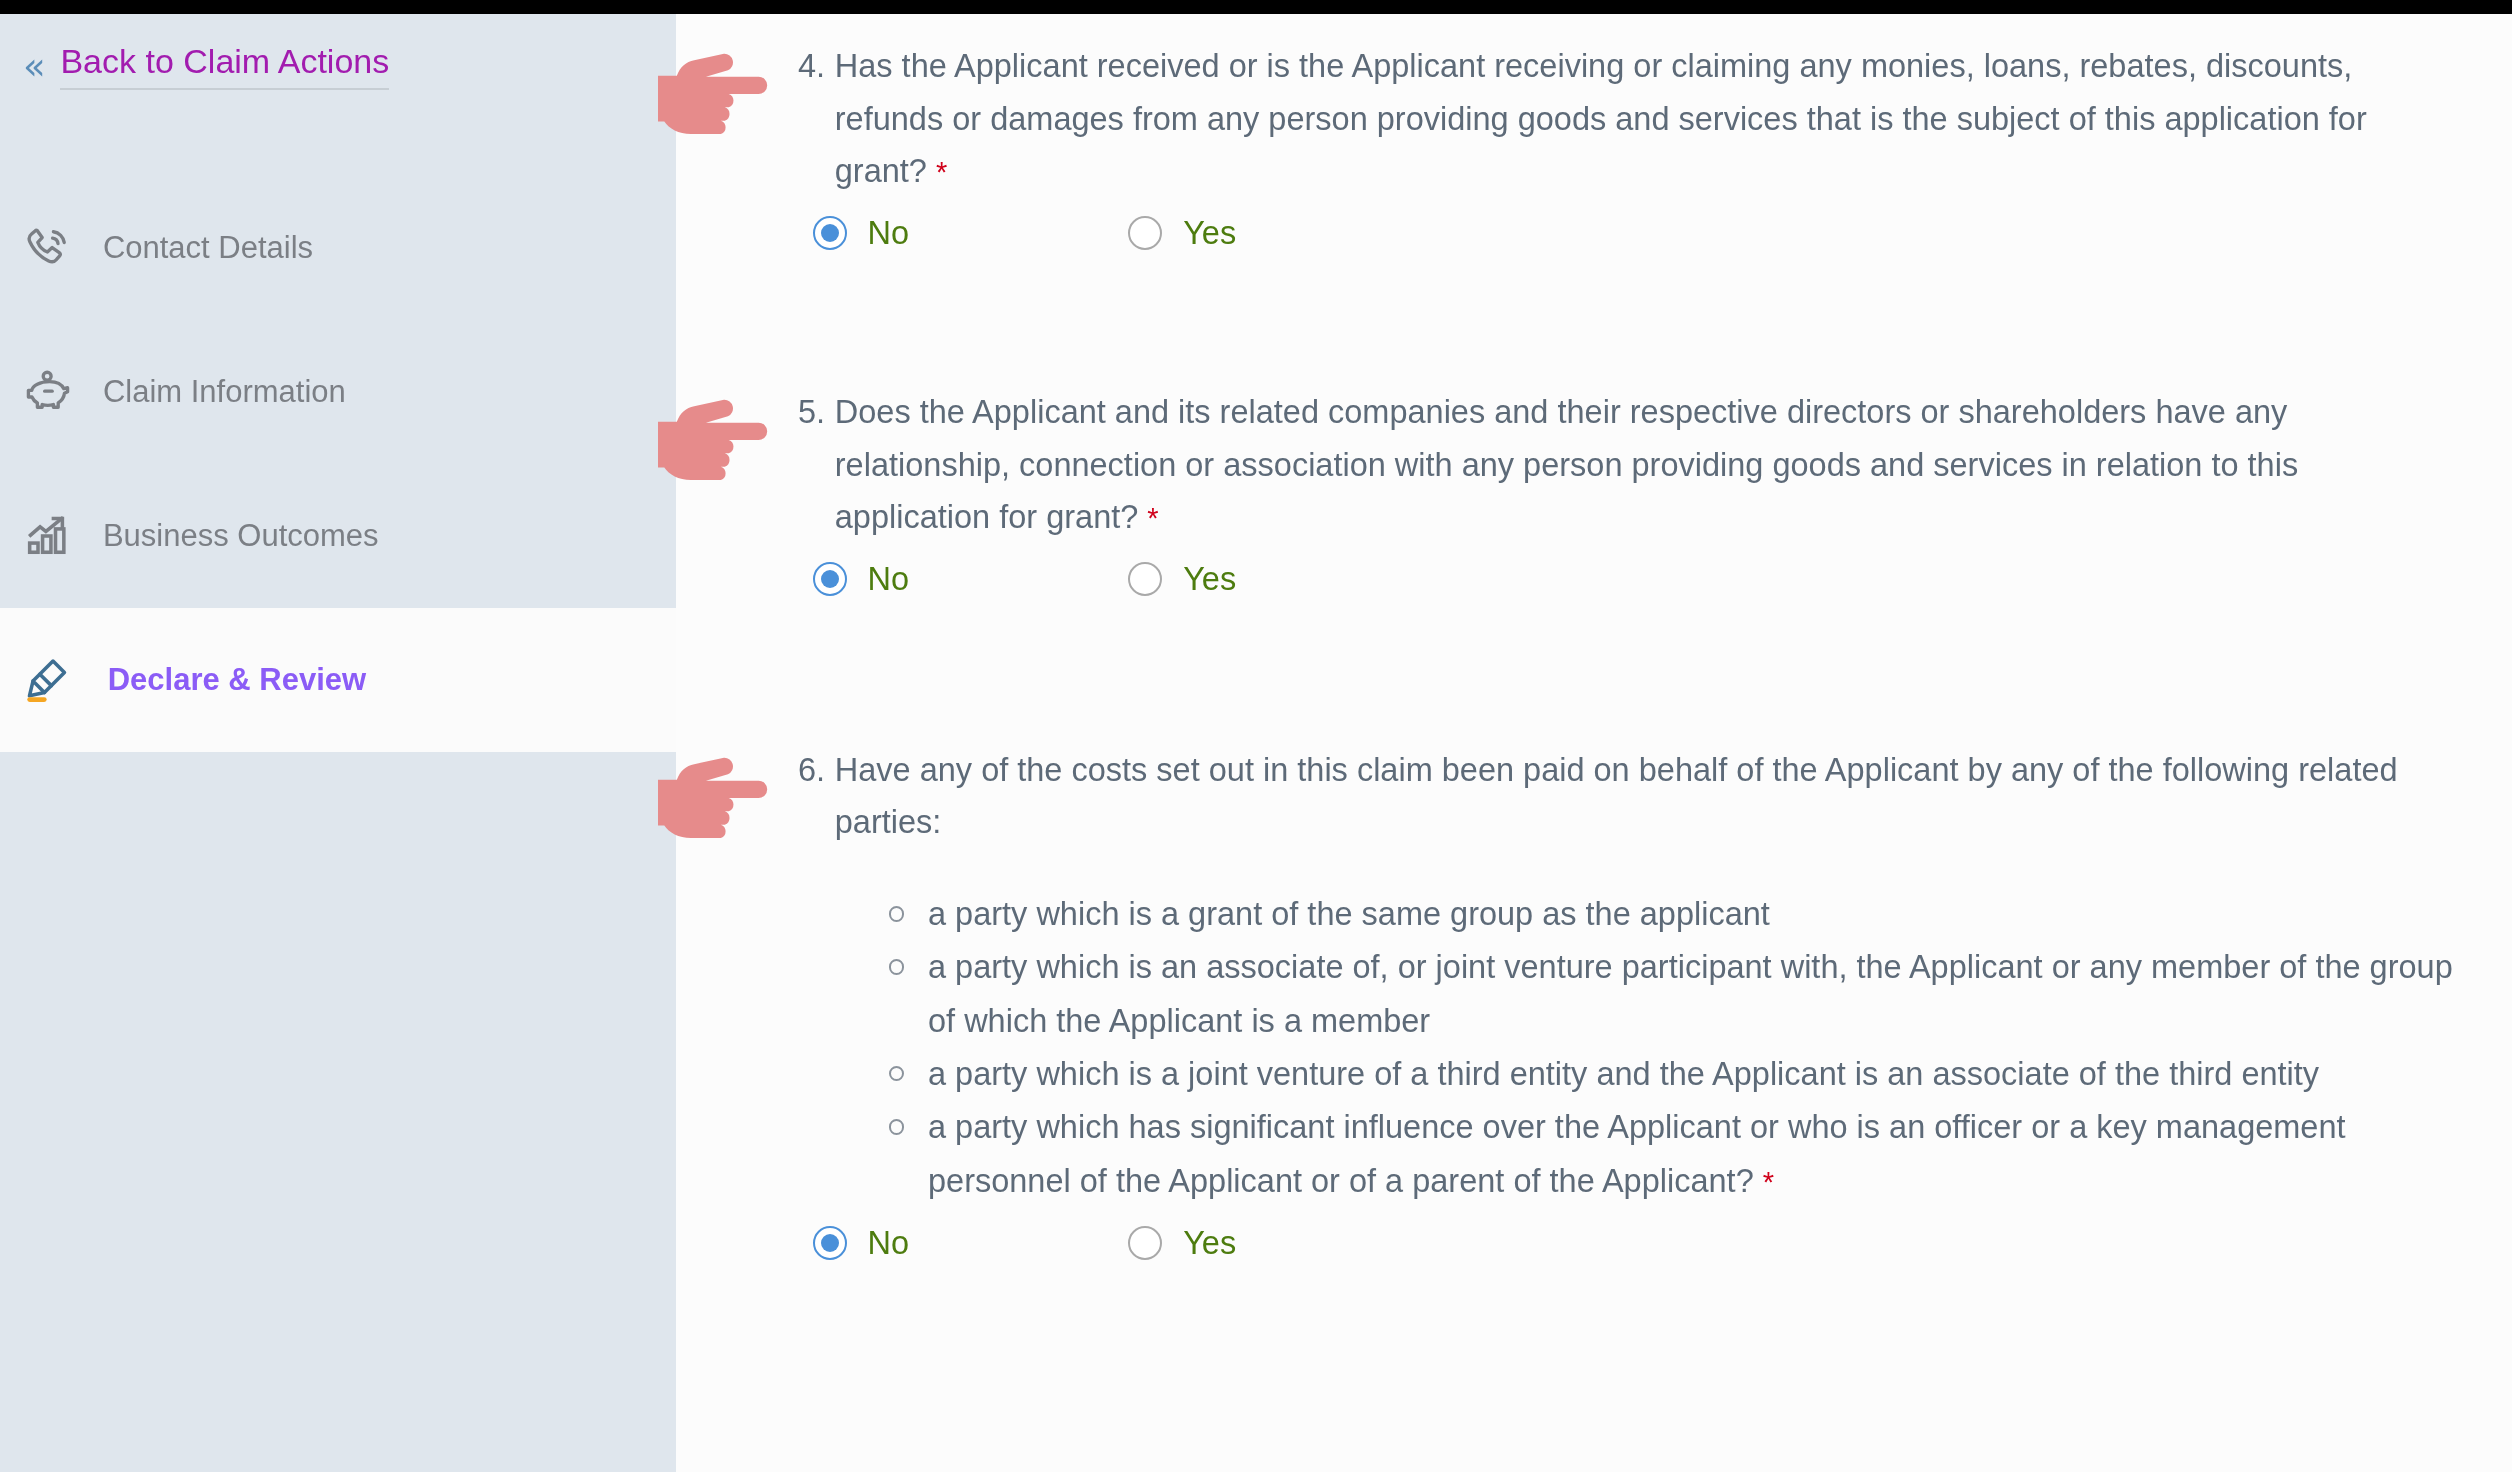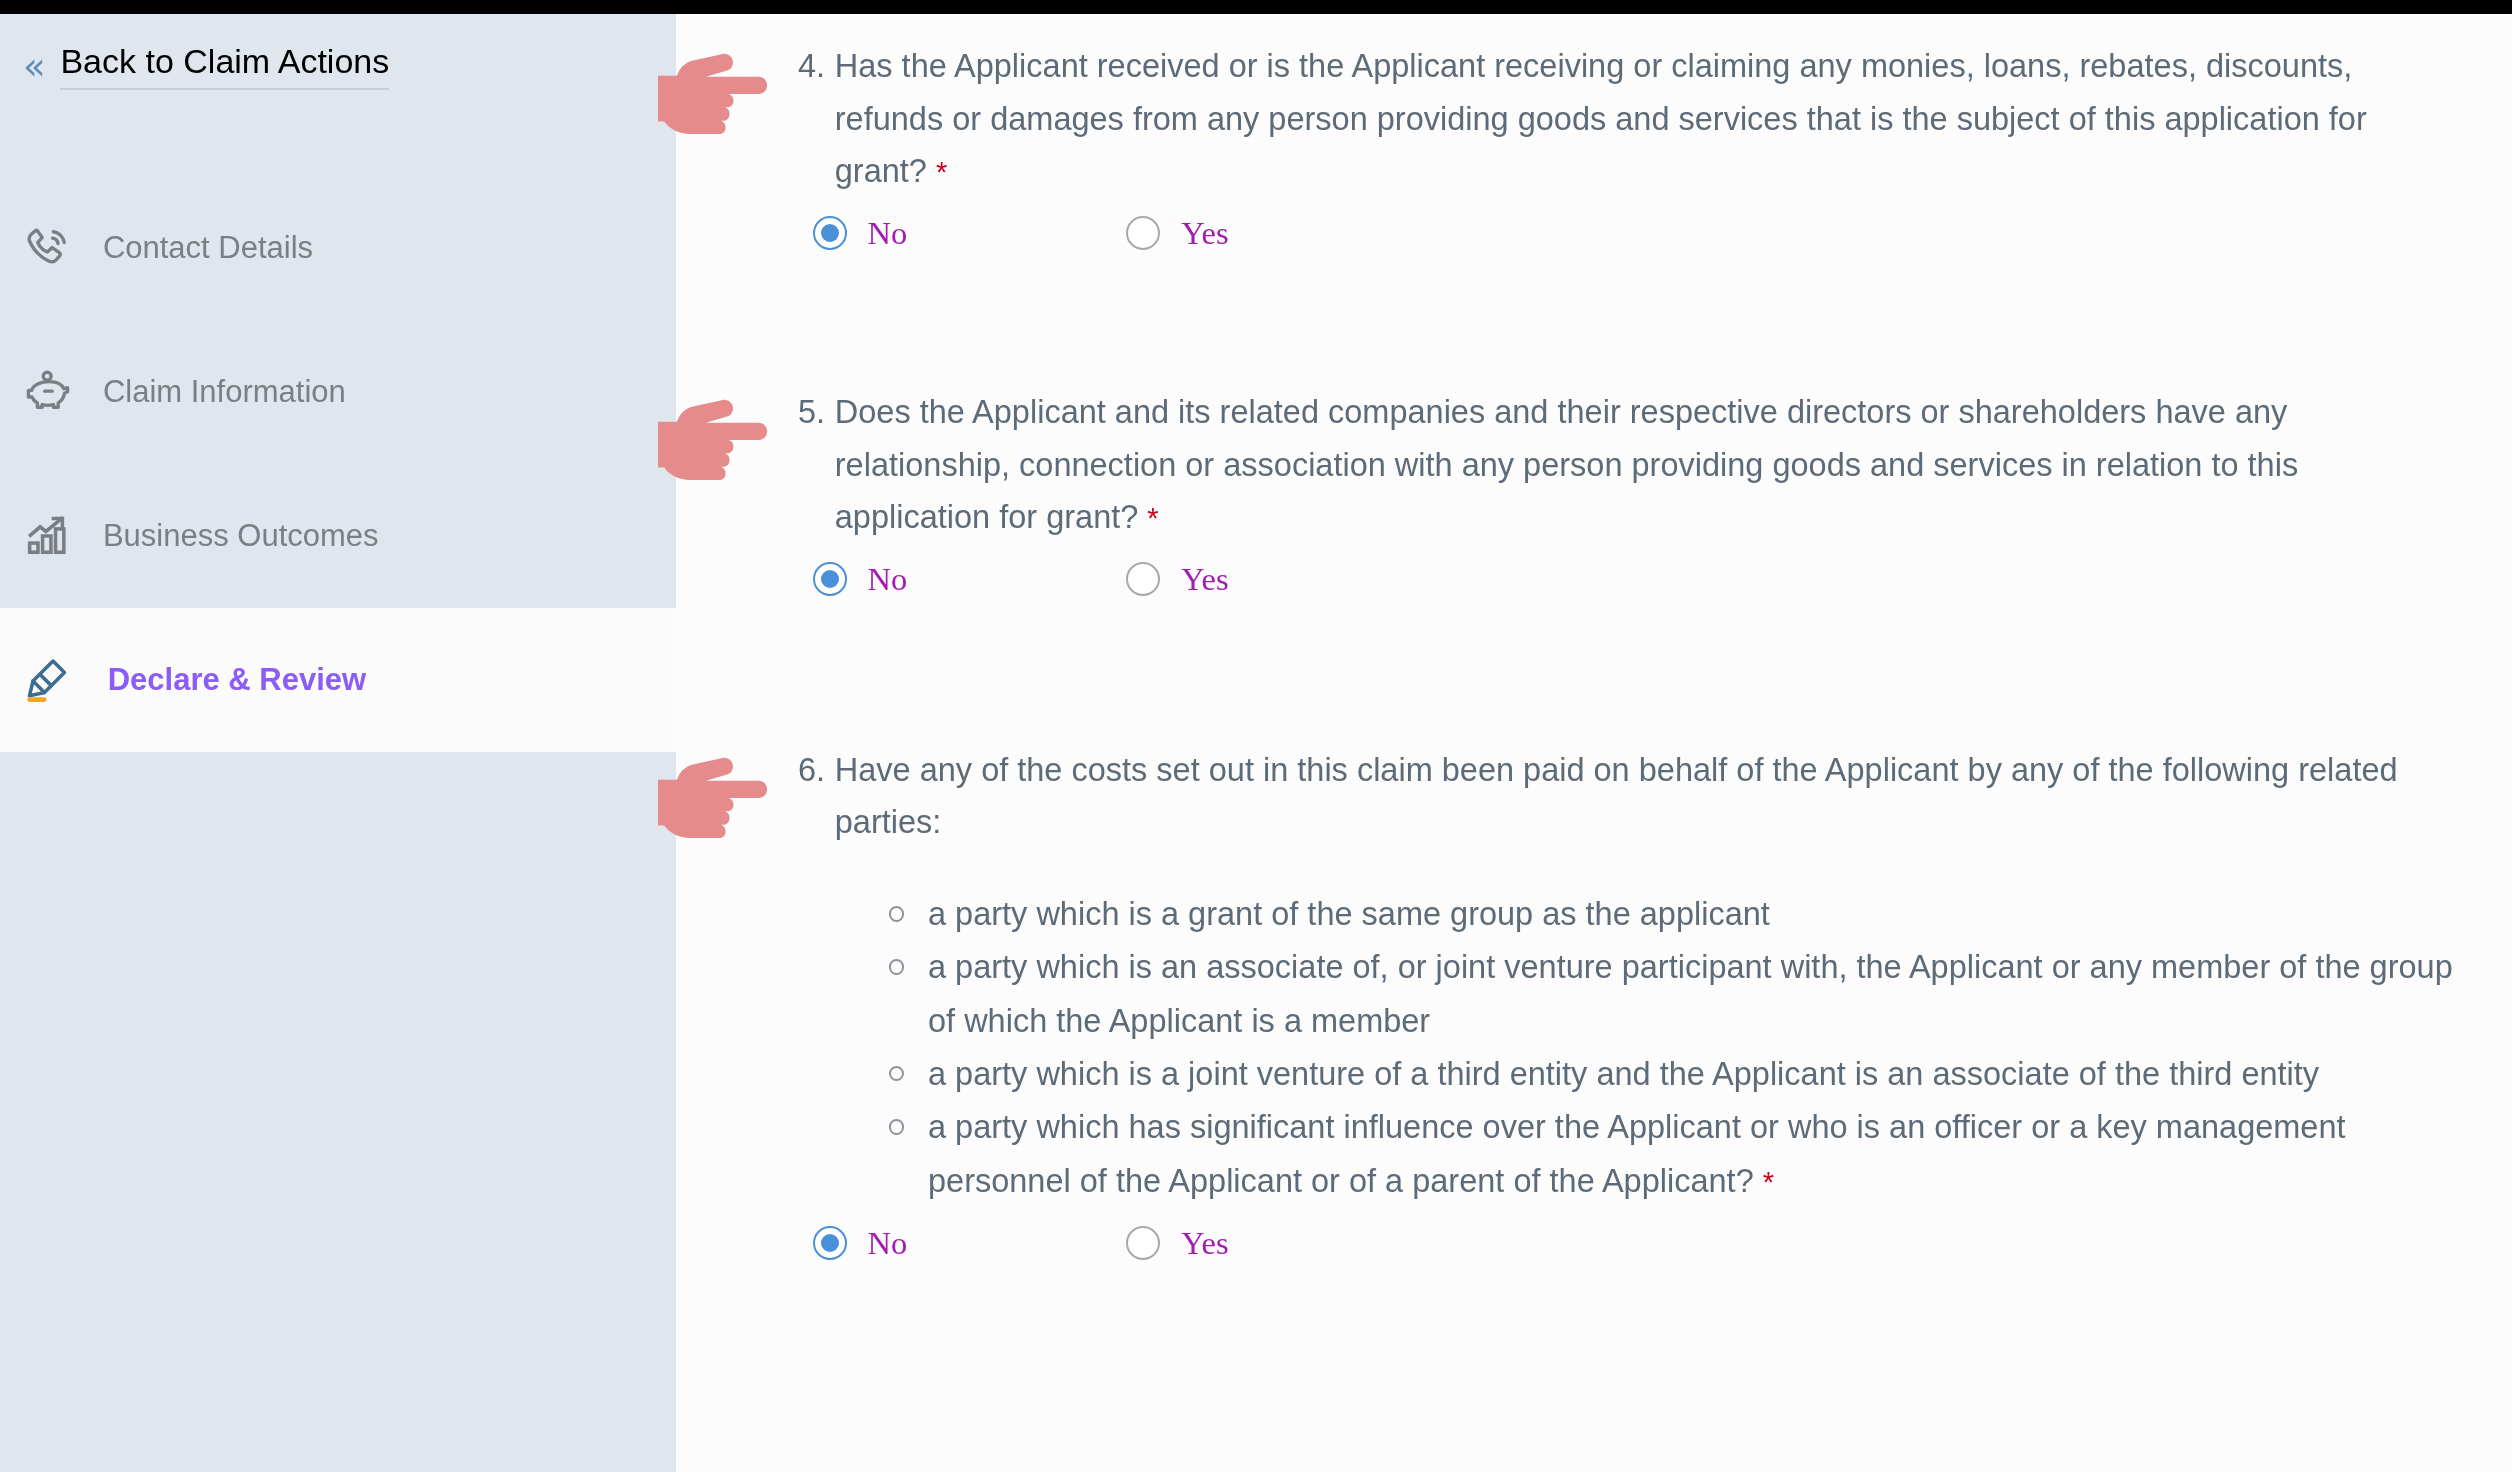--- a/index.html
+++ b/index.html
@@ -43,21 +43,21 @@
     gap: 18px;
   }
   .chevron-double {
     color: #5b8db8;
     font-size: 37px;
     line-height: 1;
     letter-spacing: -3.2px;
     font-family: "DejaVu Sans", sans-serif;
   }
   .back-link-text {
-    color: #000000;
+    color: #a21caf;
     font-size: 34px;
     line-height: 1.15;
     border-bottom: 2.4px solid #c7ced4;
     padding-bottom: 6.5px;
     white-space: nowrap;
   }
   .nav-list {
     position: absolute;
     top: 162px;
     left: 0;
@@ -202,23 +202,22 @@
     left: 50%;
     top: 50%;
     transform: translate(-50%, -50%);
     width: 18px;
     height: 18px;
     border-radius: 50%;
     background: #4a90d9;
   }
   .radio-label {
     font-size: 32.5px;
-    color: #a21caf;
+    color: #4d7c0f;
     line-height: 1;
-    font-family: Liberation Serif, serif;
   }
 </style>
 </head>
 <body>
 
 <div class="screen">
 
   <div class="top-strip"></div>
 
   <div class="sidebar">

